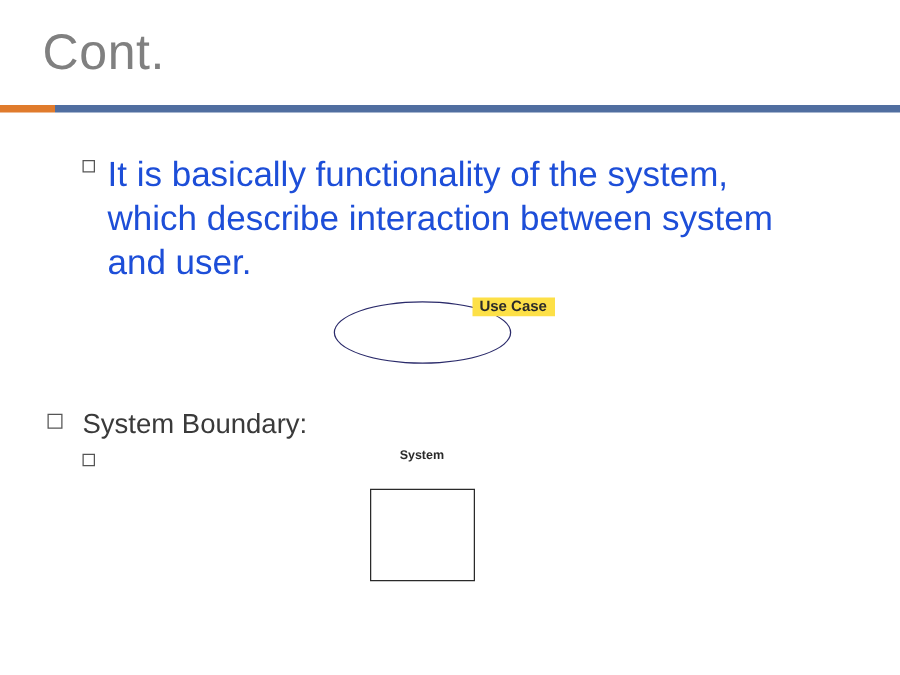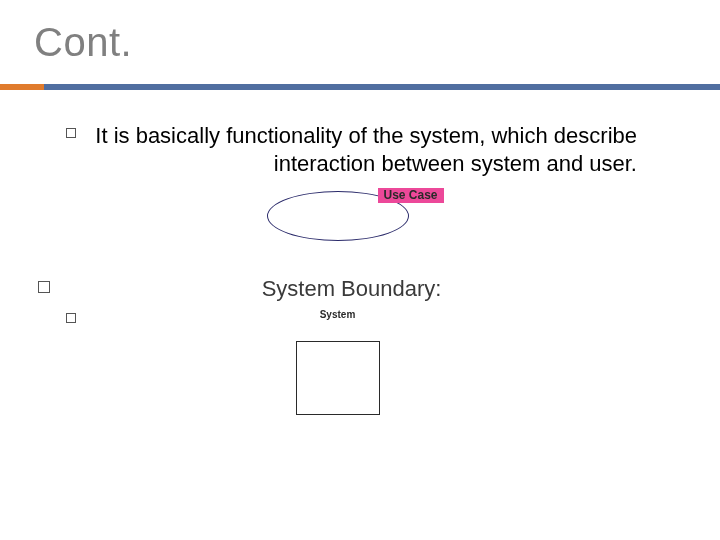--- a/index.html
+++ b/index.html
@@ -64,23 +64,22 @@
     left: 0;
     top: 6px;
     width: 12px;
     height: 12px;
     border: 1.5px solid #555;
     box-sizing: border-box;
   }
   .item-l2 {
     position: relative;
     padding-left: 48px;
-    font-size: 22px;
-    color: #000000;
-    text-align: right;
+    font-size: 28px;
+    color: #1d4ed8;
   }
   .bullet-sq-small {
     position: absolute;
     left: 28px;
     top: 6px;
     width: 10px;
     height: 10px;
     border: 1.2px solid #555;
     box-sizing: border-box;
   }
@@ -99,21 +98,21 @@
     margin: 0 auto;
     position: relative;
   }
   .ellipse-label {
     position: absolute;
     left: 50%;
     top: -3px;
     transform: translateX(40px);
     font-size: 12px;
     font-weight: 700;
-    background: #ec4899;
+    background: #fde047;
     padding: 0 6px;
     color: #2a2a2a;
     white-space: nowrap;
   }
 
   .system-figure {
     margin: 6px 0 0 0;
     text-align: center;
   }
   .rect-label {
@@ -125,21 +124,20 @@
   .rect-box {
     width: 84px;
     height: 74px;
     border: 1.5px solid #2a2a2a;
     box-sizing: border-box;
     margin: 0 auto;
   }
 
   .sect-2 {
     margin-top: 0;
-    text-align: center;
   }
 </style>
 </head>
 <body>
 
 <div class="slide">
 
   <div class="title">Cont.</div>
 
   <div class="hr-accent">

